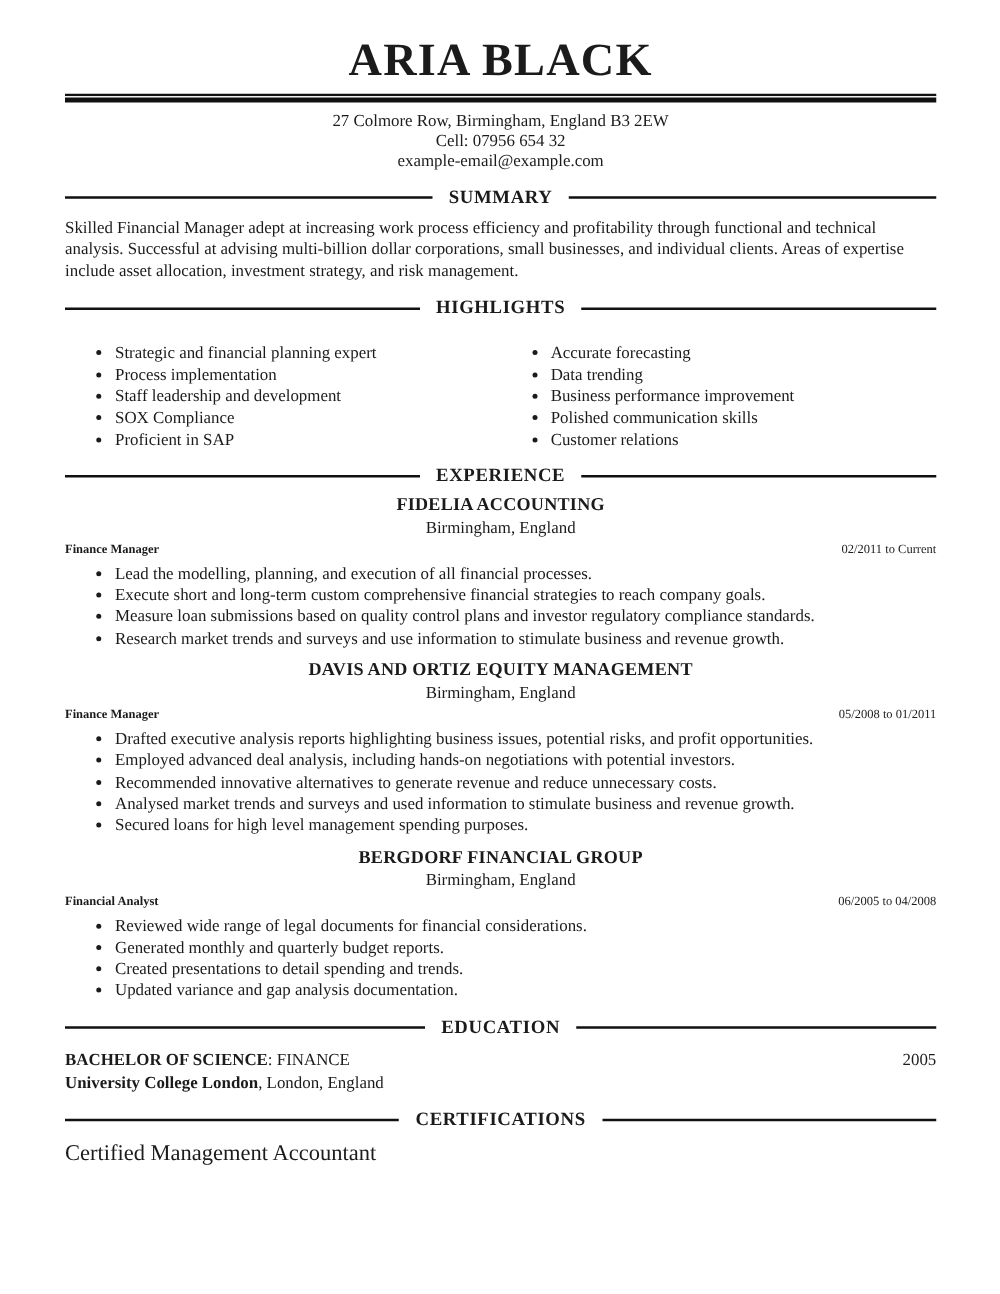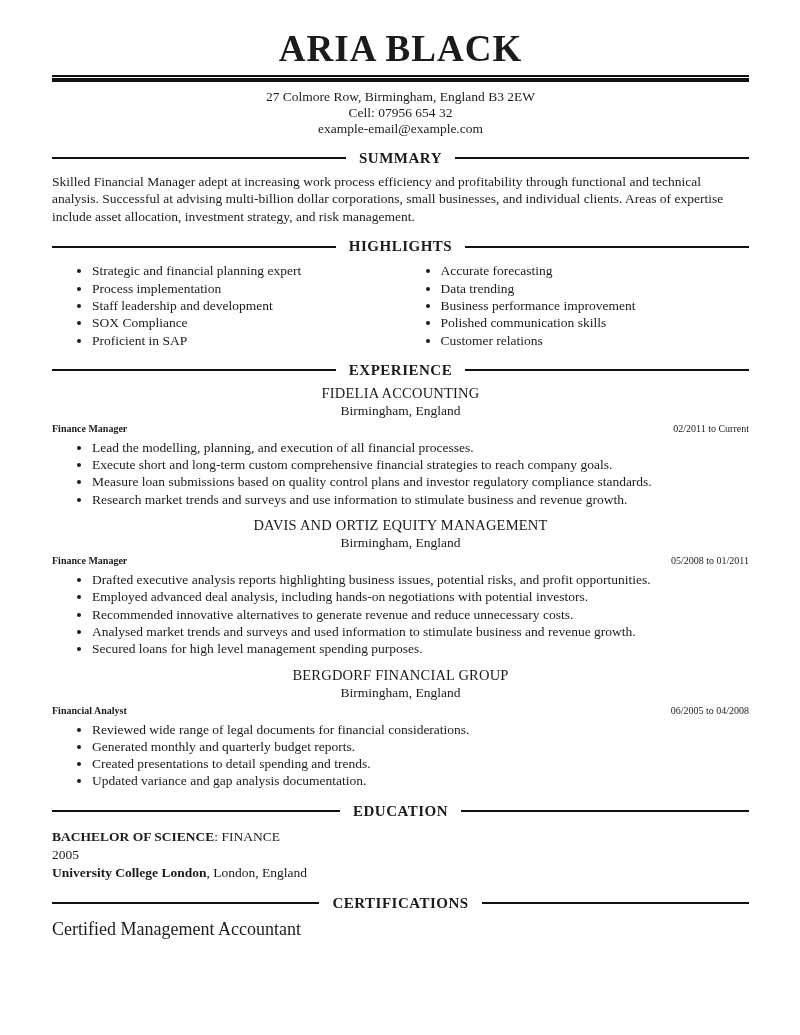--- a/index.html
+++ b/index.html
@@ -25,34 +25,34 @@
   .double-rule .thick{ height: 4px; background: #111; }
 
   .contact { text-align: center; margin-top: 7px; font-size: 13.5px; line-height: 16px; }
 
   .section-header { display: flex; align-items: center; gap: 13px; margin-top: 13px; }
   .section-header .rule { flex: 1; height: 2px; background: #111; }
   .section-header .label { font-weight: bold; font-size: 15px; letter-spacing: 0.5px; white-space: nowrap; }
 
   .summary-text { margin-top: 6px; font-size: 13.5px; line-height: 17.5px; }
 
-  .hl-cols { display: flex; margin-top: 5px; }
+  .hl-cols { display: flex; margin-top: 16px; }
   .hl-col { width: 50%; }
 
   ul.blist { list-style: disc outside; padding-left: 40px; font-size: 13.5px; margin: 2px 0 0 0; }
   ul.blist li { line-height: 17.3px; }
 
-  .company { text-align: center; font-weight: normal; font-size: 14.5px; margin-top: 9px; letter-spacing: 0.2px; }
+  .company { text-align: center; font-weight: bold; font-size: 14.5px; margin-top: 9px; letter-spacing: 0.2px; }
   .company.first { margin-top: 6px; }
   .loc { text-align: center; font-size: 13.5px; line-height: 17px; }
   .role-row { display: flex; justify-content: space-between; font-size: 10px; line-height: 17px; margin-top: 1px; }
   .role { font-weight: bold; }
 
   .edu-row { display: flex; justify-content: space-between; font-size: 13.5px; line-height: 18px; }
-  .edu-row.first { margin-top: 8px; flex-direction: column; }
+  .edu-row.first { margin-top: 8px; }
   .bold { font-weight: bold; }
 
   .cert-text { margin-top: 9px; font-size: 18px; line-height: 17px; }
 </style>
 </head>
 <body>
 
 <div class="page">
 
   <div class="name">ARIA BLACK</div>

